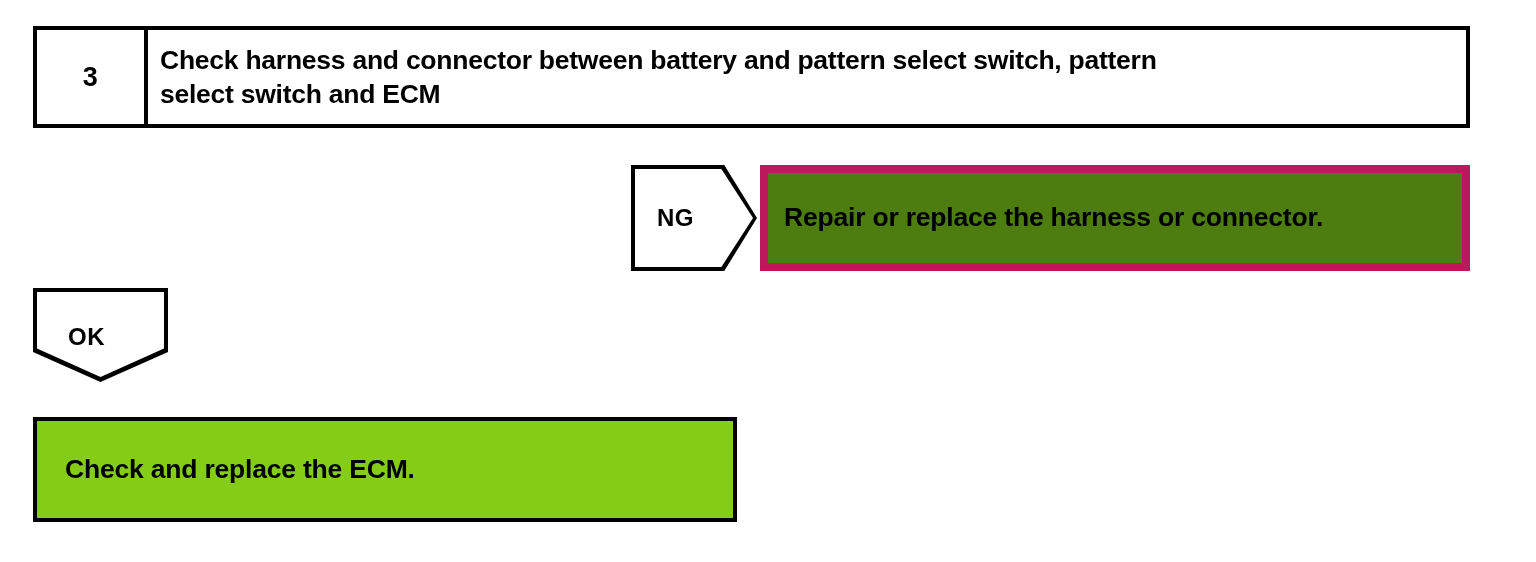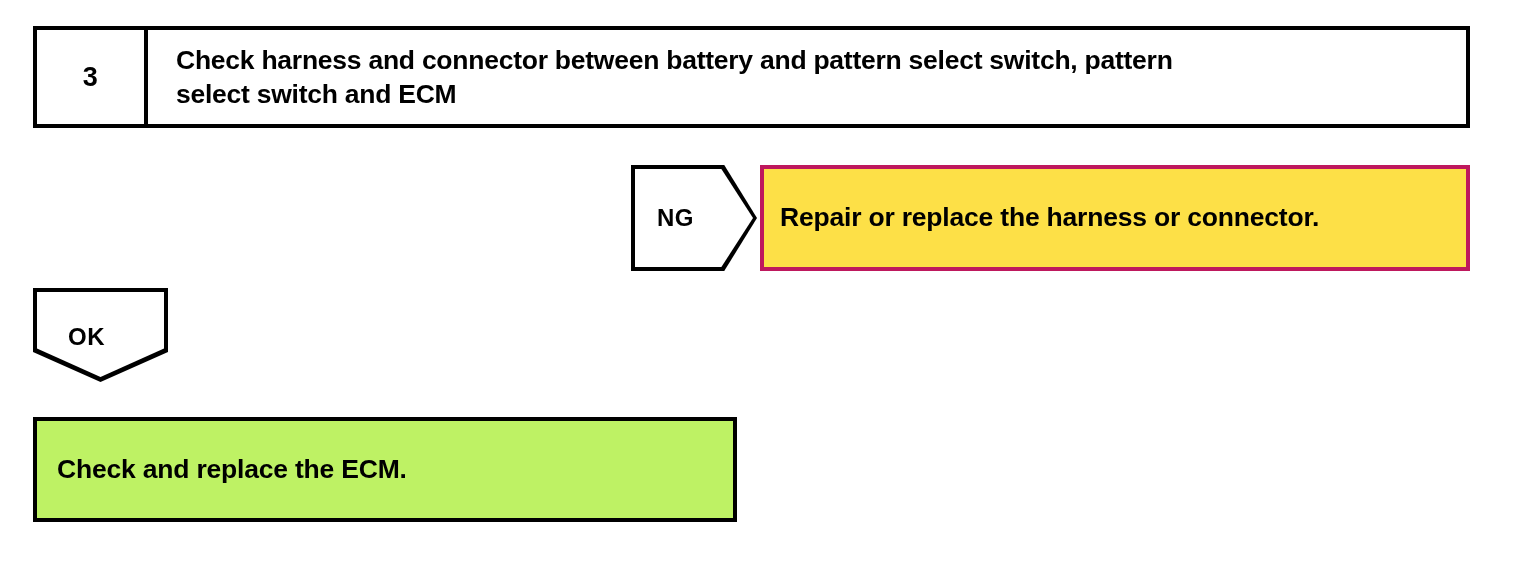--- a/index.html
+++ b/index.html
@@ -47,21 +47,21 @@
   .step-number {
     font-size: 27px;
     font-weight: bold;
     line-height: 1;
     letter-spacing: 0.5px;
   }
   .step-text-cell {
     flex: 1 1 auto;
     display: flex;
     align-items: flex-start;
-    padding: 14px 10px 0 28px;
+    padding: 14px 10px 0 12px;
     box-sizing: border-box;
   }
   .step-text {
     font-size: 26.5px;
     font-weight: bold;
     line-height: 1.27;
     letter-spacing: -0.25px;
     white-space: pre-line;
   }
 
@@ -107,23 +107,23 @@
   .ng-label {
     left: 26px;
     top: 41px;
   }
   .result-box {
     position: absolute;
     left: 129px;
     top: 0;
     width: 710px;
     height: 106px;
-    border: 4px solid #be185d;
-    box-sizing: border-box;
-    background: #fde047;
+    border: 8px solid #be185d;
+    box-sizing: border-box;
+    background: #4d7c0f;
     display: flex;
     align-items: center;
     padding-left: 16px;
   }
   .result-text {
     font-size: 26.5px;
     font-weight: bold;
     letter-spacing: -0.2px;
     line-height: 1.2;
   }
@@ -156,24 +156,24 @@
 
   
   .final-box {
     position: absolute;
     left: 33px;
     top: 417px;
     width: 704px;
     height: 105px;
     border: 4px solid #000000;
     box-sizing: border-box;
-    background: #bef264;
-    display: flex;
-    align-items: center;
-    padding-left: 20px;
+    background: #84cc16;
+    display: flex;
+    align-items: center;
+    padding-left: 28px;
   }
   .final-text {
     font-size: 26.5px;
     font-weight: bold;
     letter-spacing: -0.2px;
     line-height: 1.2;
   }
 </style>
 </head>
 <body>

